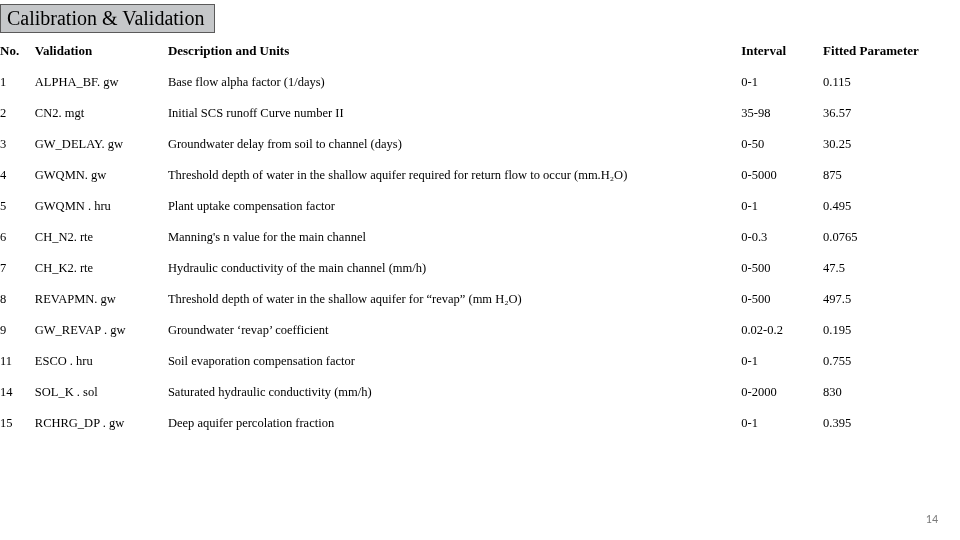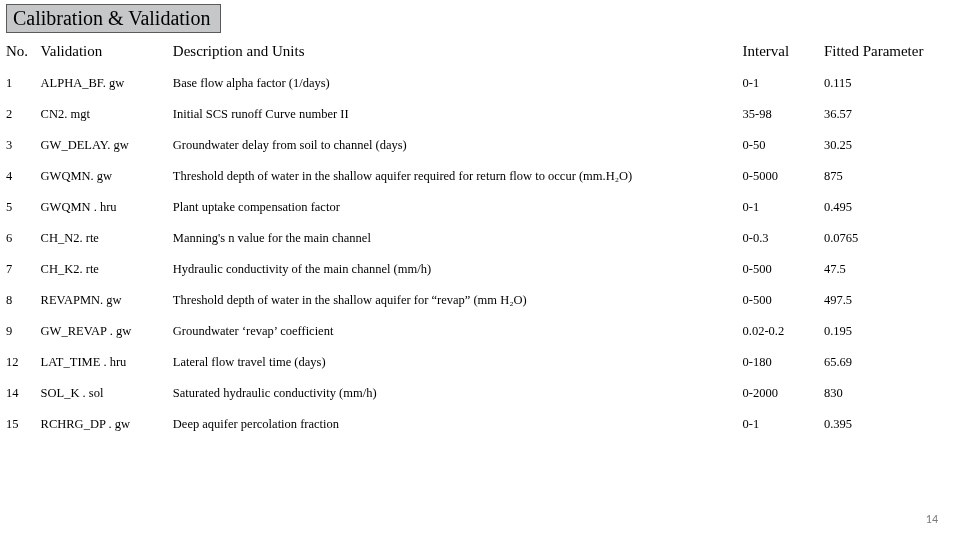--- a/index.html
+++ b/index.html
@@ -10,21 +10,21 @@
     background: #ffffff;
     font-family: "Times New Roman", Times, serif;
     color: #000000;
     overflow: hidden;
   }
   .page {
     position: relative;
     width: 960px;
     height: 540px;
     box-sizing: border-box;
-    padding: 4px 14px 0 6px;
+    padding: 4px 14px 0 0;
   }
   .title {
     display: inline-block;
     background: #c5c7c9;
     border: 1px solid #5a5a5a;
     padding: 2px 10px 2px 6px;
     font-size: 20px;
     margin: 0 0 6px 0;
   }
   table {
@@ -32,22 +32,22 @@
     width: 100%;
     table-layout: fixed;
   }
   th, td {
     text-align: left;
     vertical-align: middle;
     padding: 0;
     font-weight: normal;
   }
   thead th {
-    font-weight: normal;
-    font-size: 15px;
+    font-weight: bold;
+    font-size: 13px;
     padding-bottom: 8px;
     padding-top: 4px;
   }
   tbody td {
     font-size: 12.5px;
     height: 31px;
   }
   col.c-no    { width: 34px; }
   col.c-param { width: 130px; }
   col.c-desc  { width: 560px; }
@@ -144,25 +144,25 @@
           <td>497.5</td>
         </tr>
         <tr>
           <td>9</td>
           <td>GW_REVAP . gw</td>
           <td>Groundwater ‘revap’ coefficient</td>
           <td>0.02-0.2</td>
           <td>0.195</td>
         </tr>
         <tr>
-          <td>12</td>
-          <td>LAT_TIME . hru</td>
-          <td>Lateral flow travel time (days)</td>
-          <td>0-180</td>
-          <td>65.69</td>
+          <td>11</td>
+          <td>ESCO . hru</td>
+          <td>Soil evaporation compensation factor</td>
+          <td>0-1</td>
+          <td>0.755</td>
         </tr>
         <tr>
           <td>14</td>
           <td>SOL_K . sol</td>
           <td>Saturated hydraulic conductivity (mm/h)</td>
           <td>0-2000</td>
           <td>830</td>
         </tr>
         <tr>
           <td>15</td>

